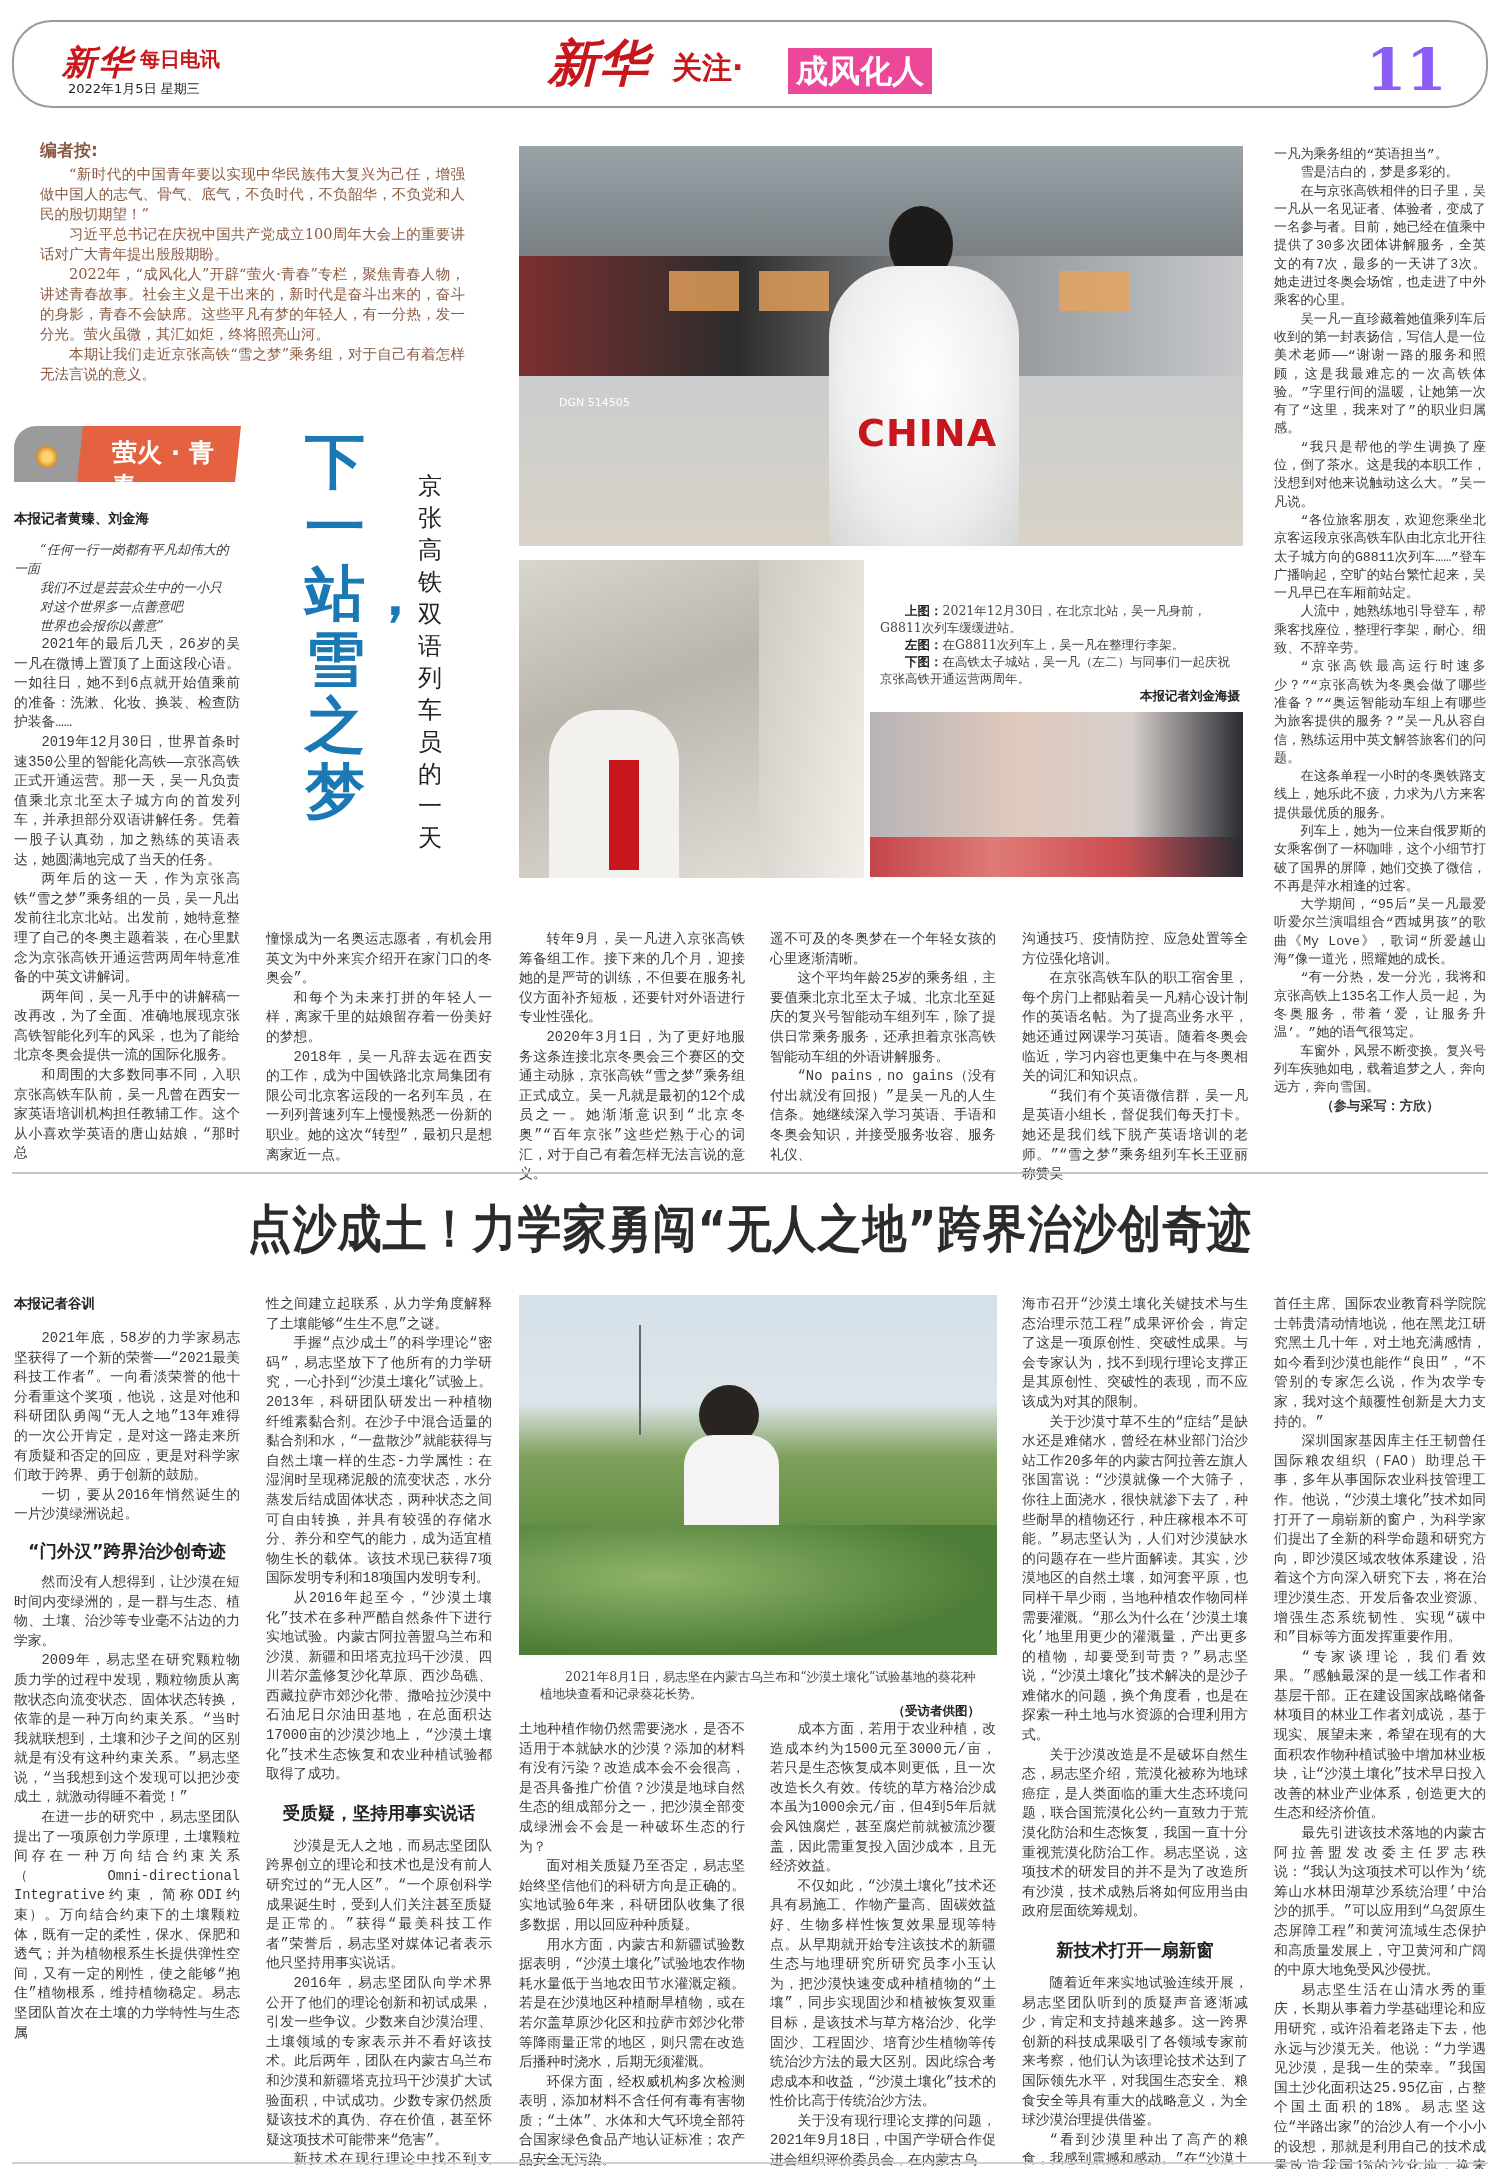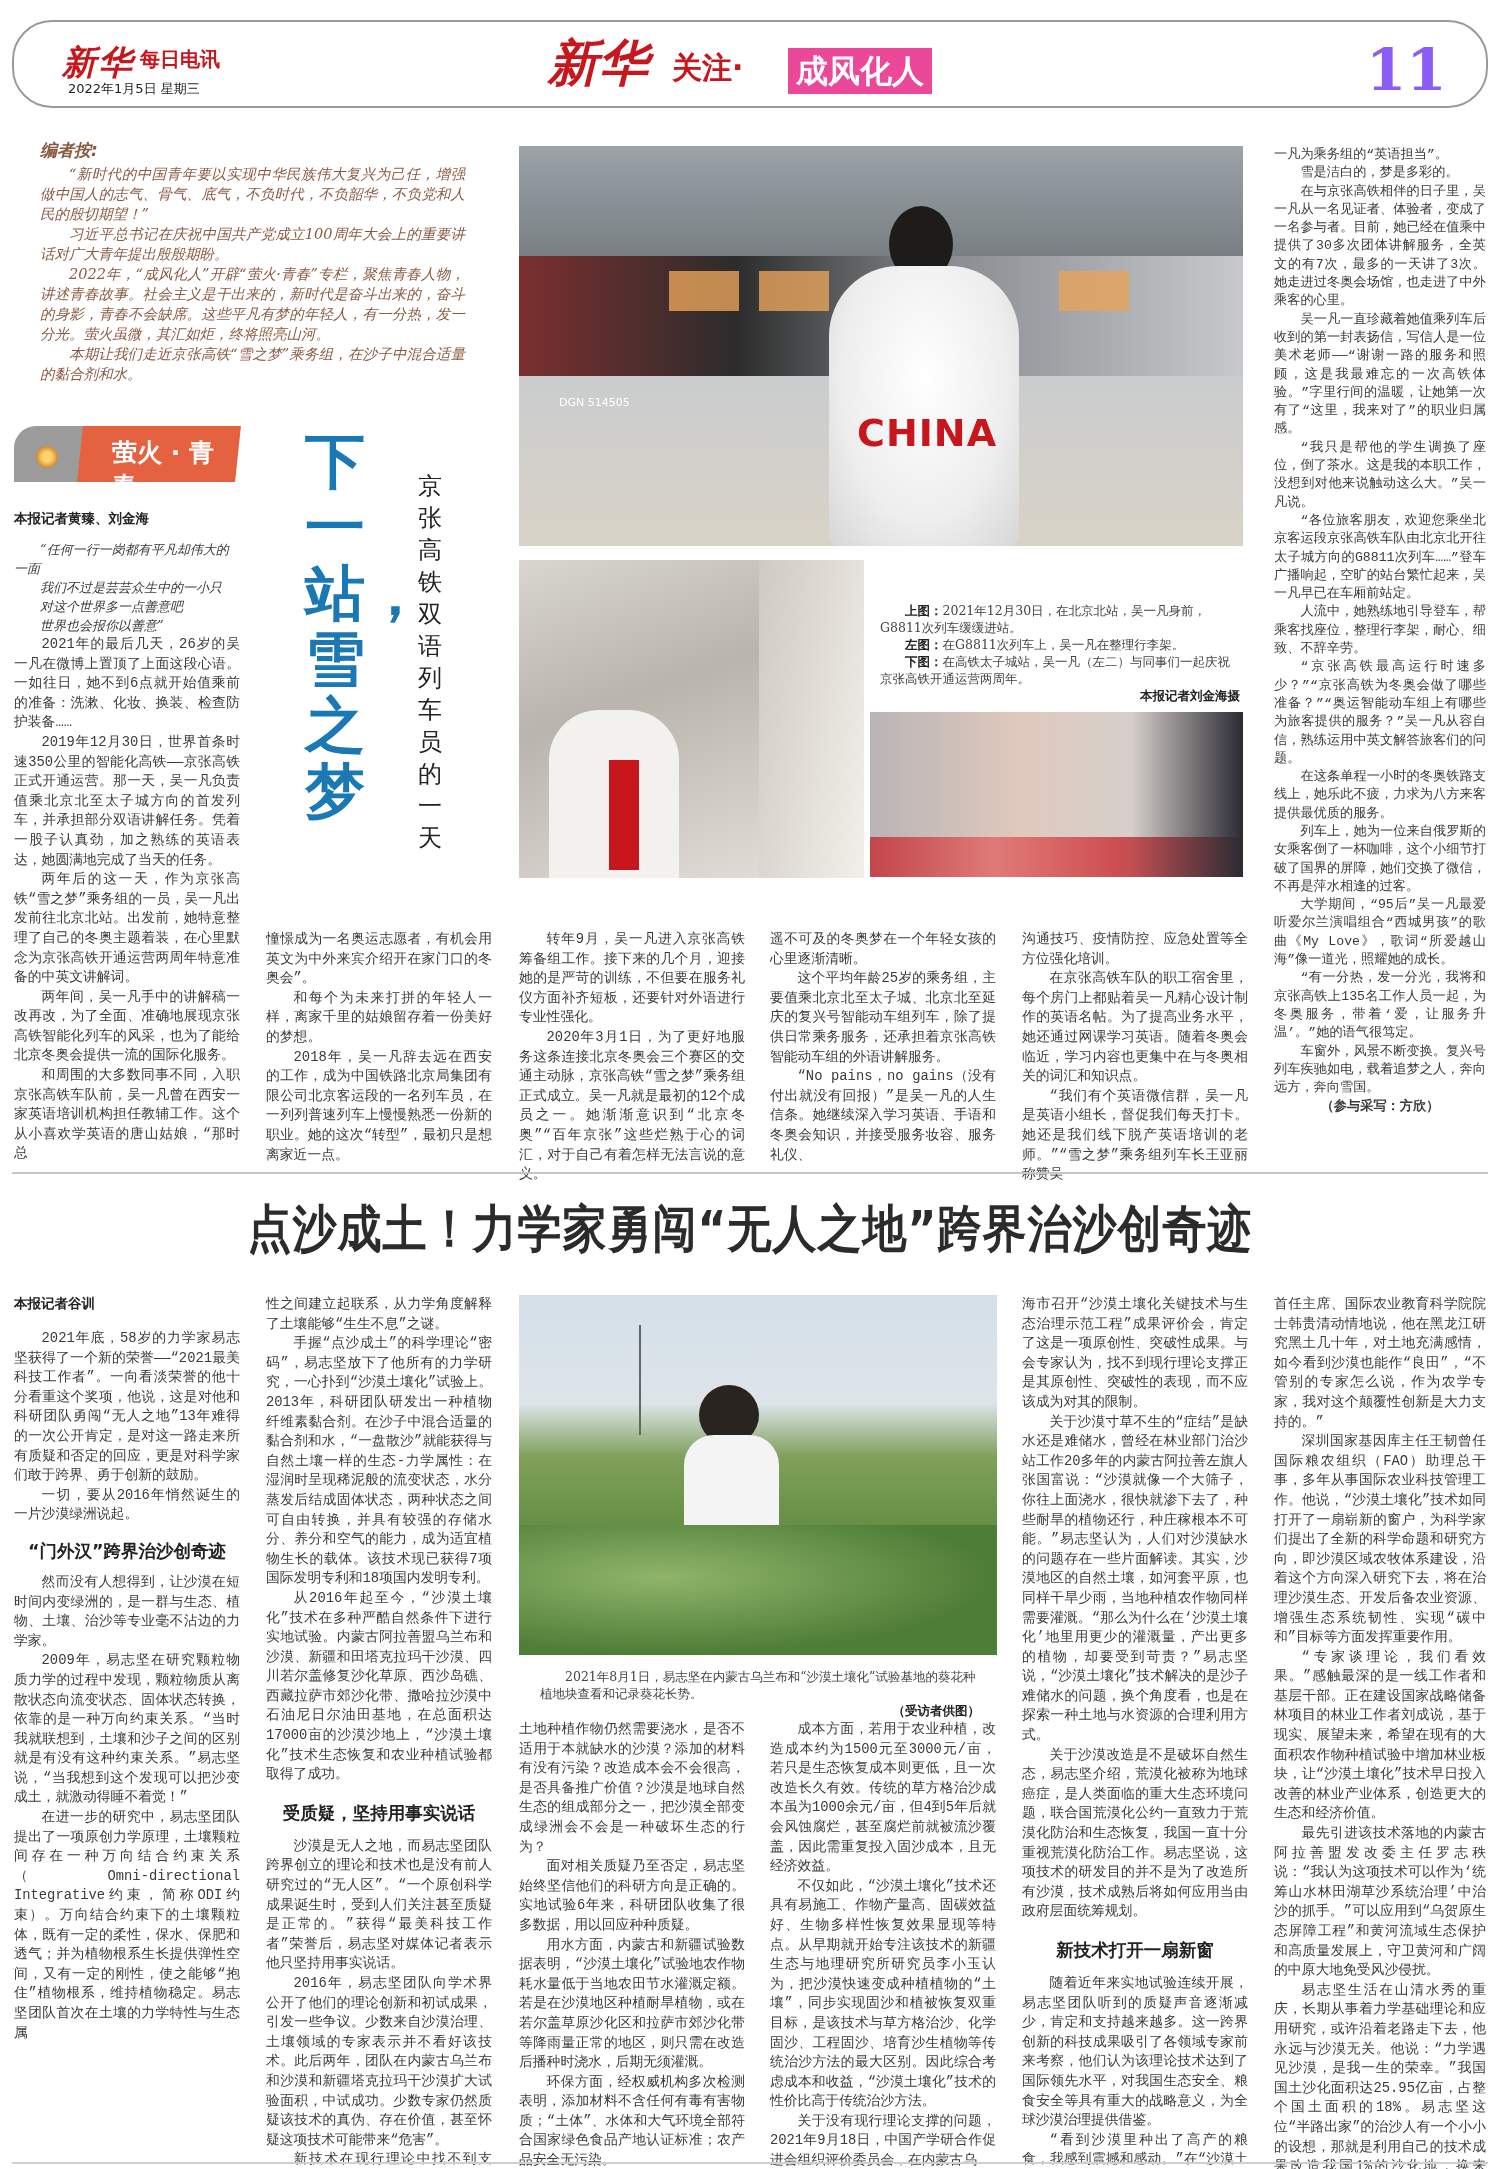--- a/index.html
+++ b/index.html
@@ -6,21 +6,21 @@
   body { width: 1500px; height: 2169px; background: #ffffff; font-family: "DejaVu Serif", serif; color: #333; position: relative; overflow: hidden; }
   .abs { position: absolute; }
   .masthead { left: 12px; top: 20px; width: 1476px; height: 88px; border: 2px solid #9a9a9a; border-radius: 40px; background: #fff; }
   .brand-logo { left: 62px; top: 40px; font-family: "DejaVu Serif", serif; font-style: italic; font-weight: bold; color: #c8161d; font-size: 34px; letter-spacing: 2px; }
   .brand-sub { left: 140px; top: 46px; font-family: Liberation Serif, serif; font-weight: bold; color: #c8161d; font-size: 20px; }
   .brand-date { left: 68px; top: 80px; font-family: "DejaVu Sans", sans-serif; font-size: 13px; color: #222; }
   .center-logo { left: 548px; top: 30px; font-family: "DejaVu Serif", serif; font-style: italic; font-weight: bold; color: #c8161d; font-size: 50px; }
   .center-focus { left: 672px; top: 48px; font-family: "DejaVu Sans", sans-serif; color: #c8161d; font-size: 30px; font-weight: bold; }
   .center-column { left: 788px; top: 48px; background: #ec4899; color: #fff; font-family: "DejaVu Sans", sans-serif; font-weight: bold; font-size: 32px; padding: 2px 8px; height: 46px; line-height: 42px; }
   .page-no { left: 1366px; top: 36px; font-family: "DejaVu Serif", serif; font-weight: bold; font-size: 58px; color: #8b5cf6; }
-  .editor-note { left: 40px; top: 140px; width: 425px; color: #8a5a40; font-size: 14.5px; line-height: 20px; font-family: "DejaVu Serif", serif; font-style: italic; }
+  .editor-note { left: 40px; top: 140px; width: 425px; color: #8a5a40; font-size: 14.5px; line-height: 20px; font-family: "DejaVu Serif", serif; }
   .editor-note .label { font-family: "DejaVu Sans", sans-serif; font-weight: bold; font-size: 17px; color: #8a5a40; margin-bottom: 4px; }
   .editor-note p { text-indent: 2em; text-align: justify; }
   .col-banner { left: 14px; top: 426px; width: 224px; height: 56px; }
   .col-banner .grey { position:absolute; left:0; top:0; width:76px; height:56px; background:#9b9b9b; border-radius: 22px 0 0 0; }
   .col-banner .orange { position:absolute; left:66px; top:0; width:158px; height:56px; background:#e4623f; transform: skewX(-6deg); }
   .col-banner .txt { position:absolute; left:98px; top:10px; color:#fff; font-family:"DejaVu Sans",sans-serif; font-weight:bold; font-size:25px; }
   .firefly { position:absolute; left:22px; top:20px; width:22px; height:22px; border-radius:50%; background:radial-gradient(circle,#ffd36b 30%,#d08a30 70%); }
   .headline-v { left: 305px; top: 428px; width: 60px; font-family: "DejaVu Serif", serif; font-weight: bold; color: #1a78b4; font-size: 60px; line-height: 66px; text-align: center; word-break: break-all; }
   .subhead-v { left: 412px; top: 470px; width: 36px; font-family: "DejaVu Sans", sans-serif; color: #222; font-size: 24px; line-height: 32px; text-align: center; word-break: break-all; }
   .byline { font-family: "DejaVu Sans", sans-serif; font-weight: bold; font-size: 13.5px; color: #222; }
@@ -56,21 +56,21 @@
 <div class="abs center-logo">新华</div>
 <div class="abs center-focus">关注·</div>
 <div class="abs center-column">成风化人</div>
 <div class="abs page-no">11</div>
 
 <div class="abs editor-note">
   <div class="label">编者按:</div>
   <p>“新时代的中国青年要以实现中华民族伟大复兴为己任，增强做中国人的志气、骨气、底气，不负时代，不负韶华，不负党和人民的殷切期望！”</p>
   <p>习近平总书记在庆祝中国共产党成立100周年大会上的重要讲话对广大青年提出殷殷期盼。</p>
   <p>2022年，“成风化人”开辟“萤火·青春”专栏，聚焦青春人物，讲述青春故事。社会主义是干出来的，新时代是奋斗出来的，奋斗的身影，青春不会缺席。这些平凡有梦的年轻人，有一分热，发一分光。萤火虽微，其汇如炬，终将照亮山河。</p>
-  <p>本期让我们走近京张高铁“雪之梦”乘务组，在沙子中混合适量的黏合剂和水。</p>
+  <p>本期让我们走近京张高铁“雪之梦”乘务组，对于自己有着怎样无法言说的意义。</p>
 </div>
 
 <div class="abs col-banner">
   <div class="grey"></div>
   <div class="firefly"></div>
   <div class="orange"></div>
   <div class="txt">萤火 · 青春</div>
 </div>
 
 <div class="abs headline-v">下一站，雪之梦</div>

